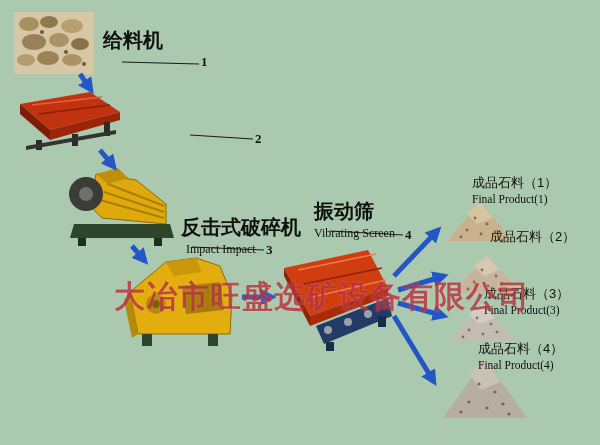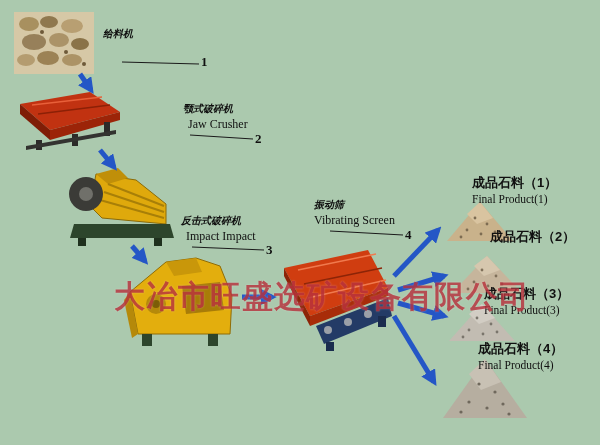--- a/index.html
+++ b/index.html
@@ -5,30 +5,30 @@
   html,body{margin:0;padding:0;}
   .canvas{
     position:relative;
     width:600px;height:445px;
     background:#abc9ae;
     overflow:hidden;
     font-family:"Liberation Sans", sans-serif;
   }
   .abs{position:absolute;}
   .stage-label{position:absolute;color:#101010;line-height:1.35;white-space:nowrap;}
-  .stage-label .zh{font-size:10px;font-weight:bold;font-family:"Liberation Sans",sans-serif;font-style:italic;}
+  .stage-label .zh{font-size:20px;font-weight:bold;font-family:"Liberation Sans",sans-serif;}
   .stage-label .en{font-size:12px;font-family:"Liberation Serif",serif;padding-left:5px;}
   .stage-label.center{text-align:left;width:100px;}
   .stage-label.center .en{padding-left:0;}
   .stage-num{
     position:absolute;font-size:13px;color:#101010;
     font-family:"Liberation Serif",serif;font-weight:bold;
   }
   .product-label{position:absolute;color:#101010;line-height:1.3;white-space:nowrap;}
-  .product-label .zh{font-size:13px;font-weight:bold;}
+  .product-label .zh{font-size:13px;font-weight:normal;}
   .product-label .en{font-size:11.5px;font-family:"Liberation Serif",serif;}
   .overlay{position:absolute;left:0;top:0;width:600px;height:445px;pointer-events:none;z-index:5;}
   .machine{position:absolute;z-index:2;}
   .pile{position:absolute;z-index:2;}
   .labels{z-index:6;}
   .watermark{
     position:absolute;left:114px;top:276px;z-index:10;
     font-size:31px;font-weight:bold;letter-spacing:1px;white-space:nowrap;
     color:#b8333e;opacity:.82;
     text-shadow:0 0 2px rgba(255,255,255,.35);
@@ -187,24 +187,20 @@
     <line x1="190" y1="135" x2="253" y2="139" stroke="#1a1a1a" stroke-width="1"></line>
     <line x1="192" y1="247" x2="264" y2="250" stroke="#1a1a1a" stroke-width="1"></line>
     <line x1="330" y1="231" x2="403" y2="235" stroke="#1a1a1a" stroke-width="1"></line>
   </svg>
 
   <div class="stage-label labels abs" style="left:103px;top:27px;">
     <div class="zh">给料机</div>
   </div>
   <span class="stage-num labels" style="left:201px;top:54px;">1</span>
 
-  <div class="stage-label labels abs" style="left:183px;top:102px;">
-    <div class="zh">颚式破碎机</div>
-    <div class="en">Jaw Crusher</div>
-  </div>
   <span class="stage-num labels" style="left:255px;top:131px;">2</span>
 
   <div class="stage-label labels abs" style="left:181px;top:214px;">
     <div class="zh">反击式破碎机</div>
     <div class="en">Impact Impact</div>
   </div>
   <span class="stage-num labels" style="left:266px;top:242px;">3</span>
 
   <div class="stage-label labels abs center" style="left:314px;top:198px;">
     <div class="zh">振动筛</div>

